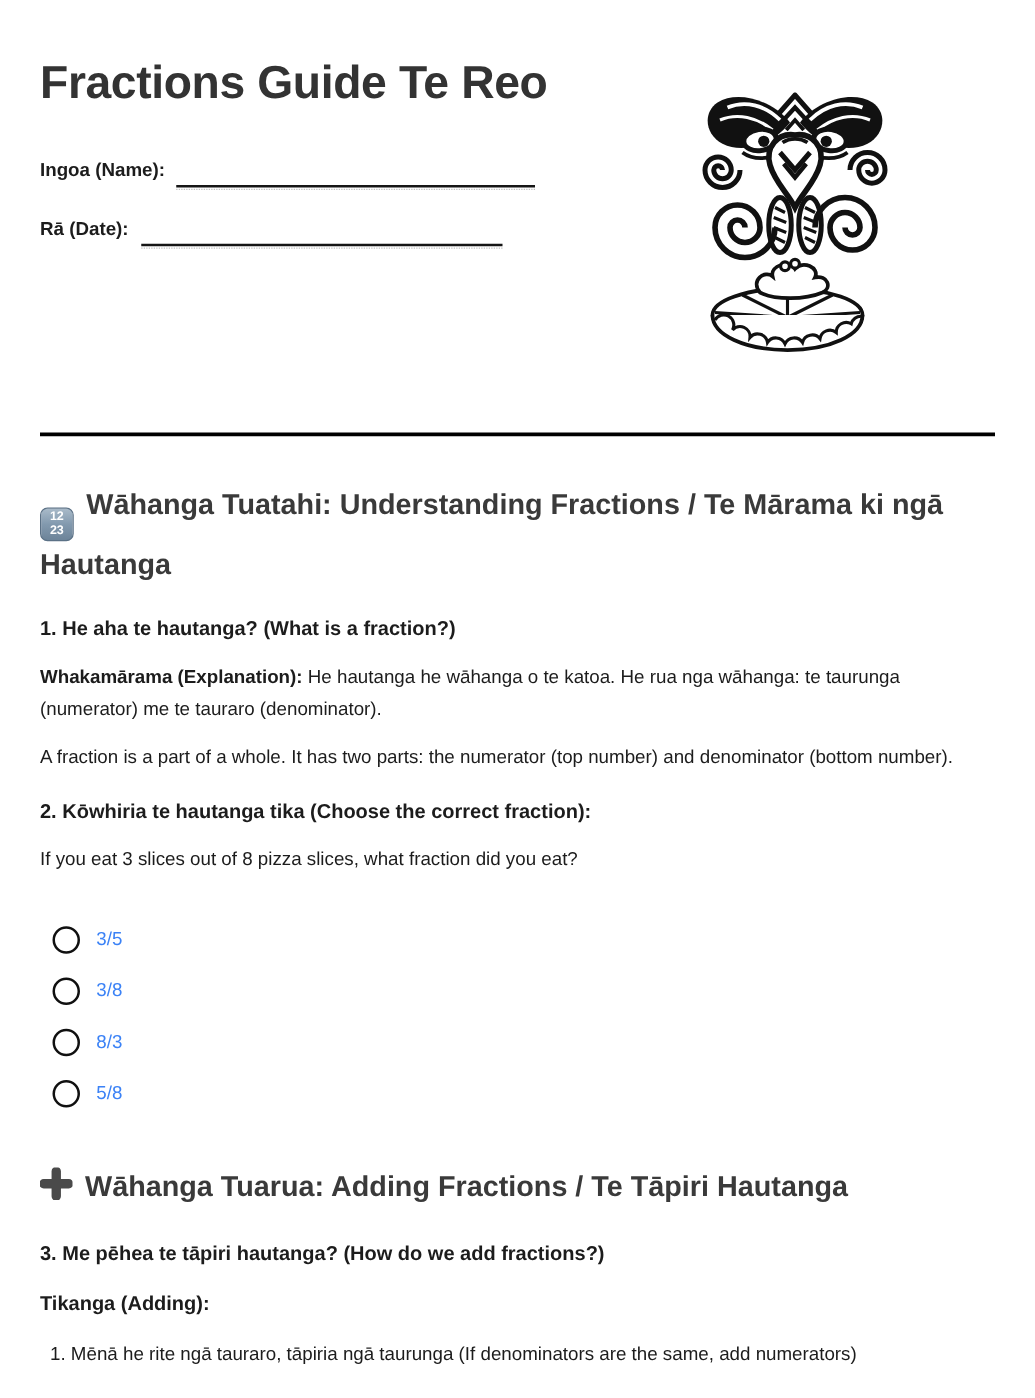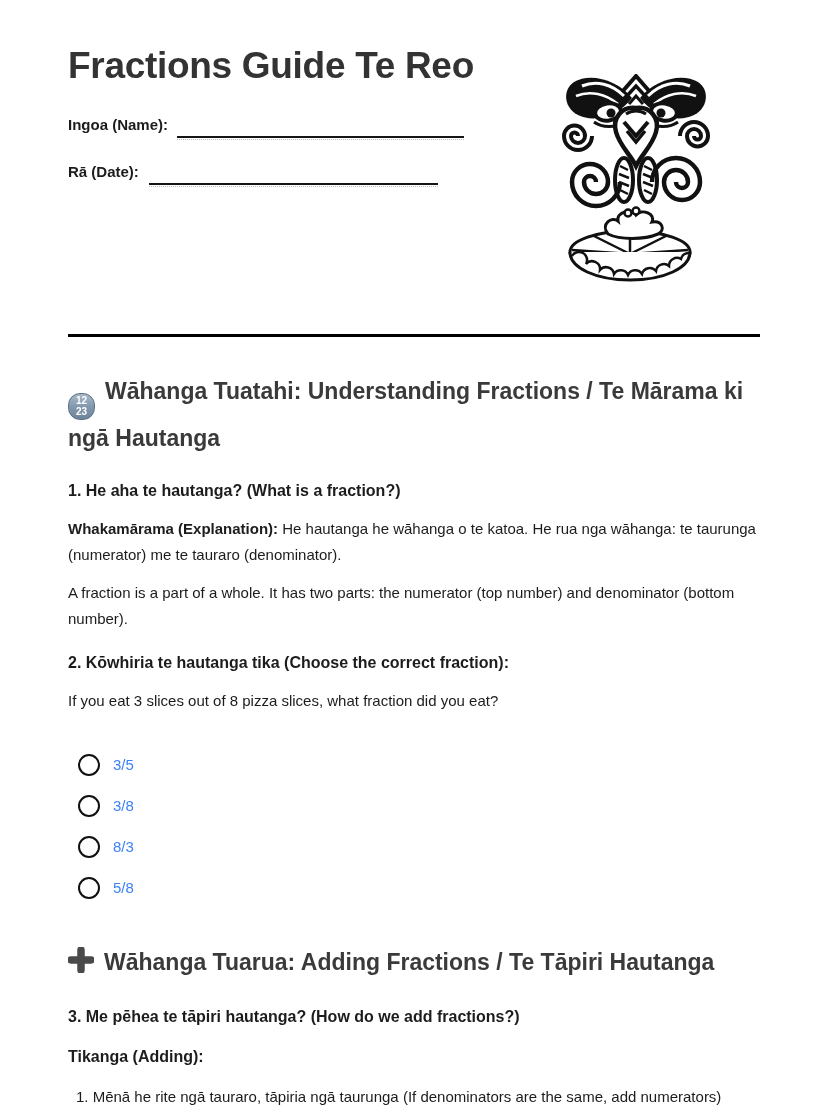--- a/index.html
+++ b/index.html
@@ -1,37 +1,37 @@
 <!DOCTYPE html>
 <html><head>
 <meta charset="utf-8">
 <style>
   html, body { margin: 0; padding: 0; background: #fff; }
   .page {
     position: relative;
     width: 828px;
     height: 1118px;
     box-sizing: border-box;
-    padding: 0 68px;
+    padding: 0 32px;
     overflow: hidden;
     background: #fff;
     font-family: "Liberation Sans", "DejaVu Sans", sans-serif;
     font-size: 15px;
     line-height: 26px;
     color: #1c1c1c;
   }
   h1.title {
     margin: 44px 0 0 0;
     font-size: 37px;
     line-height: 44px;
     font-weight: 700;
     color: #333333;
     letter-spacing: -0.3px;
   }
-  .field-row { margin-top: 24px; white-space: nowrap; }
+  .field-row { margin-top: 36px; white-space: nowrap; }
   .field-row.date { margin-top: 21px; }
   .field-label { font-weight: 700; font-size: 15px; color: #1c1c1c; }
   .write-line {
     display: inline-block;
     height: 19px;
     border-bottom: 2px solid #151515;
     position: relative;
     vertical-align: bottom;
   }
   .write-line::after {
@@ -61,21 +61,21 @@
     font-weight: 700;
     color: #3a3a3a;
   }
   h2.section-two { margin-top: 44px; }
   .num-badge {
     display: inline-flex;
     flex-direction: column;
     align-items: center;
     justify-content: center;
     width: 27px; height: 27px;
-    border-radius: 12px;
+    border-radius: 6px;
     background: linear-gradient(180deg, #a9bac9 0%, #8299ae 50%, #6d8499 100%);
     border: 1px solid #5b7186;
     color: #ffffff;
     font-size: 10px;
     font-weight: 700;
     line-height: 10.5px;
     vertical-align: -5px;
     margin-right: 10px;
     box-sizing: border-box;
   }

